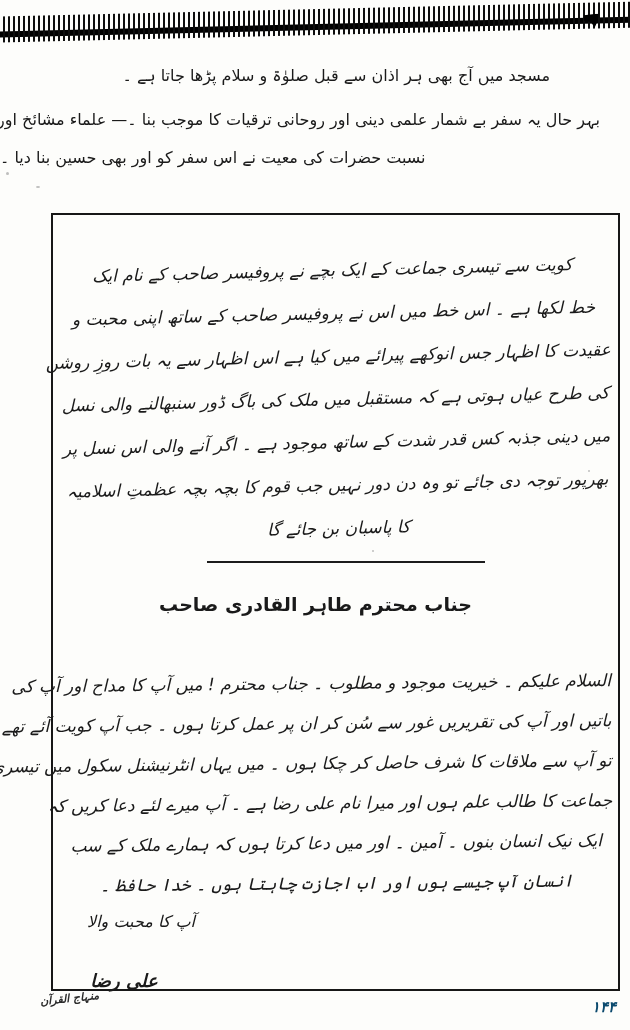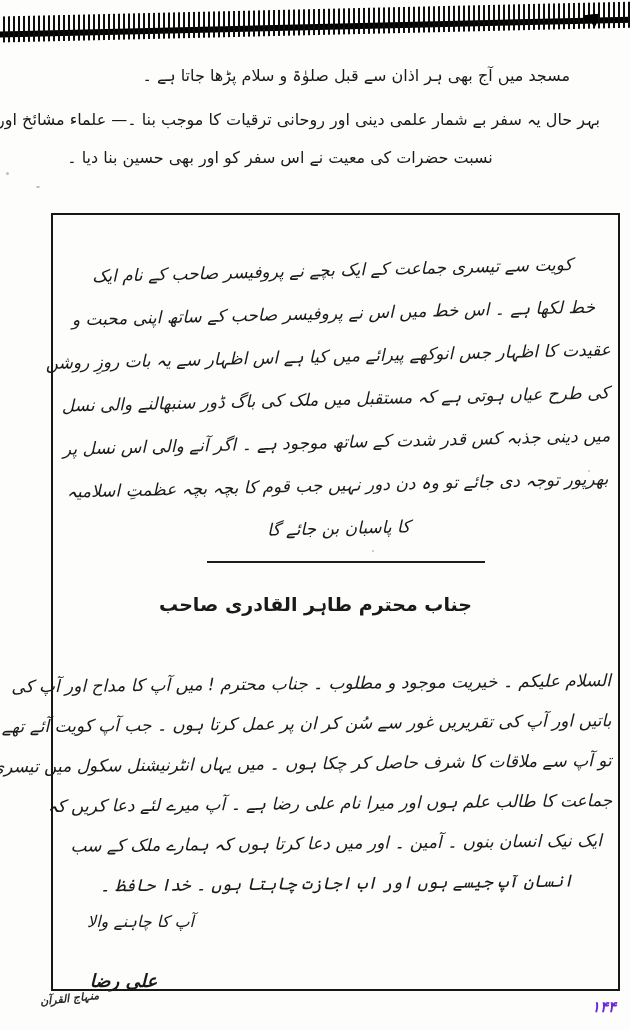--- a/index.html
+++ b/index.html
@@ -26,23 +26,23 @@
     background-repeat:repeat,no-repeat;
   }
   .band-blob{
     position:absolute;left:596px;top:11px;width:15px;height:14px;
     background:#000;
     clip-path:polygon(0 10%,100% 0,90% 55%,70% 100%,45% 60%,0 50%);
   }
   
   .intro{position:absolute;top:64px;left:0;right:0;font-size:16px;line-height:1.5;}
   .intro .iline{white-space:nowrap;direction:rtl;}
-  .intro .l1{text-align:right;padding-right:60px;height:44px;}
+  .intro .l1{text-align:right;padding-right:80px;height:44px;}
   .intro .l2{text-align:right;padding-right:30px;height:38px;}
-  .intro .l3{text-align:center;padding-right:70px;}
+  .intro .l3{text-align:left;padding-right:70px;}
   
   .letter-box{
     position:absolute;left:51px;top:213px;width:565px;height:774px;
     border:2px solid #171717;
     background:#fdfdfb;
   }
   .hand{font-style:italic;}
   .para1{
     position:absolute;top:34px;left:6px;right:6px;
     transform:rotate(-1.4deg);
@@ -78,21 +78,21 @@
   .publisher-seal{
     position:absolute;left:40px;top:992px;
     font-size:11px;font-weight:bold;font-style:italic;
     direction:rtl;white-space:nowrap;color:#2a2a2a;
     transform:rotate(-6deg);
     letter-spacing:-1px;
   }
   .page-number{
     position:absolute;right:14px;top:998px;
     font-size:15px;font-weight:bold;font-style:italic;
-    direction:rtl;color:#6d28d9;
+    direction:rtl;color:#0c4a6e;
   }
   
   .speck{position:absolute;background:#8a8a8a;border-radius:50%;opacity:.55;}
   .sp1{left:6px;top:172px;width:3px;height:3px;}
   .sp2{left:36px;top:186px;width:4px;height:2px;}
   .sp3{left:588px;top:470px;width:2px;height:2px;}
   .sp4{left:372px;top:550px;width:2px;height:2px;}
 </style>
 </head>
 <body>
@@ -128,21 +128,21 @@
     <div class="para2 hand">
       <div class="hline">السلام علیکم ۔ خیریت موجود و مطلوب ۔ جناب محترم ! میں آپ کا مداح اور آپ کی</div>
       <div class="hline">باتیں اور آپ کی تقریریں غور سے سُن کر ان پر عمل کرتا ہوں ۔ جب آپ کویت آئے تھے</div>
       <div class="hline">تو آپ سے ملاقات کا شرف حاصل کر چکا ہوں ۔ میں یہاں انٹرنیشنل سکول میں تیسری</div>
       <div class="hline">جماعت کا طالب علم ہوں اور میرا نام علی رضا ہے ۔ آپ میرے لئے دعا کریں کہ</div>
       <div class="hline">ایک نیک انسان بنوں ۔ آمین ۔ اور میں دعا کرتا ہوں کہ ہمارے ملک کے سب</div>
       <div class="hline">انسان آپ جیسے ہوں اور اب اجازت چاہتا ہوں ۔ خدا حافظ ۔</div>
     </div>
 
     <div class="signature hand">
-      <div class="sig1">آپ کا چاہنے والا</div>
+      <div class="sig1">آپ کا محبت والا</div>
       <div class="sig2">علی رضا</div>
     </div>
 
   </div>
 
   <div class="publisher-seal">منہاج القرآن</div>
   <div class="page-number">۱۴۴</div>
 
   <div class="speck sp1"></div>
   <div class="speck sp2"></div>

